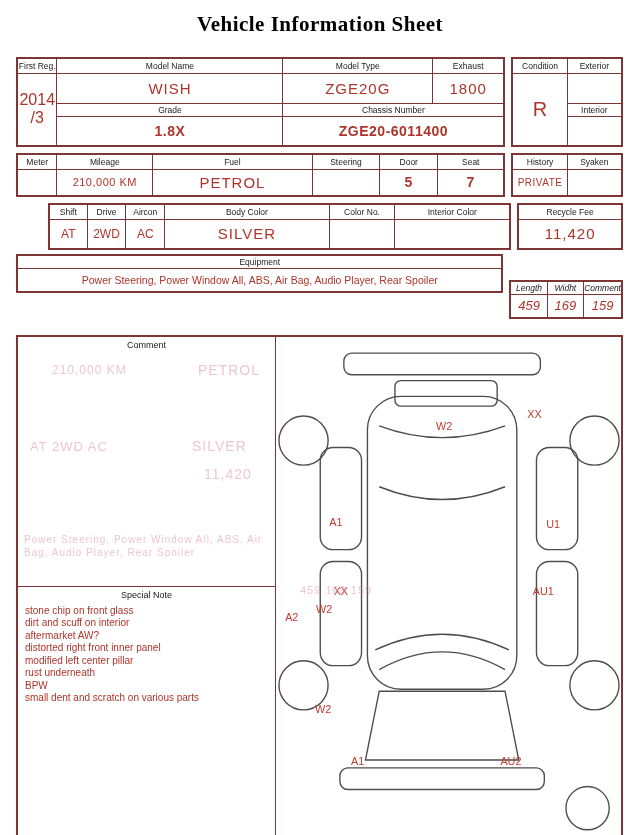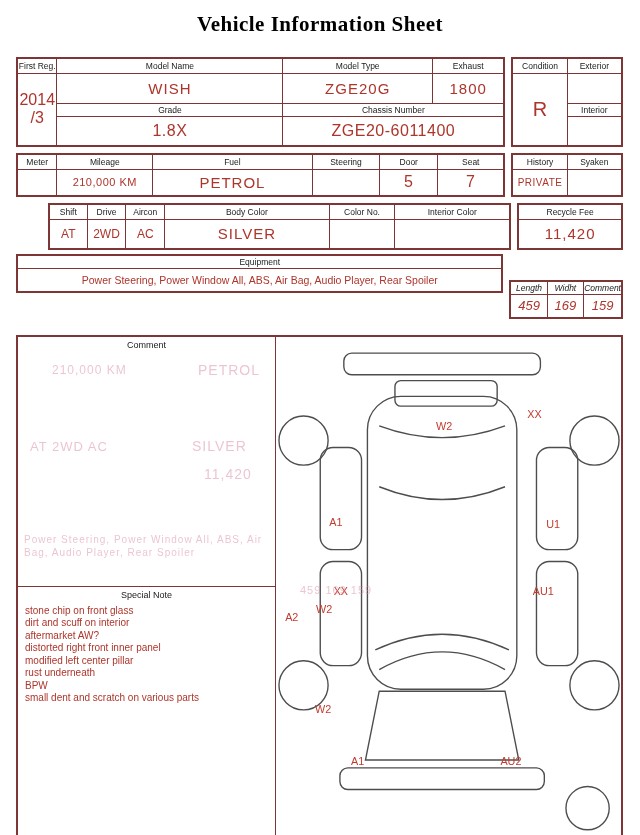--- a/index.html
+++ b/index.html
@@ -12,21 +12,21 @@
     font-size:21px;font-weight:600;letter-spacing:0.5px;color:#000;
   }
   .content{margin:20px 17px 0 16px;}
   .band{display:flex;gap:6px;margin-bottom:6px;align-items:flex-start;}
   table.t{border-collapse:collapse;table-layout:fixed;border:2px solid #7d3535;}
   table.t th, table.t td{border:1px solid #7d3535;padding:0;overflow:hidden;}
   table.t th{font-weight:normal;font-size:8.5px;color:#1a1a1a;text-align:center;padding:1px 0;}
   td.val{color:#ad352b;text-align:center;vertical-align:middle;white-space:nowrap;}
   .rh15{height:15px;}.rh13{height:13px;}.rh30{height:30px;}.rh27{height:27px;}.rh23{height:23px;}
   .v15{font-size:15px;letter-spacing:1px;}
-  .v14{font-size:16px;letter-spacing:0.5px;}
+  .v14{font-size:14px;letter-spacing:0.5px;font-weight:bold;}
   .v13{font-size:13px;}
   .v12{font-size:12px;}
   .v11{font-size:11px;letter-spacing:0.5px;}
   .v10{font-size:10px;letter-spacing:0.5px;}
   .firstreg{font-size:16px;line-height:1.12;text-align:left;padding-left:3px;letter-spacing:0;}
   .condition{font-size:20px;}
   .equip{font-size:10.5px;text-align:left;padding:3px 4px 5px 7px;white-space:nowrap;}
   .dims-offset{margin-top:26px;font-style:italic;}
   .main-box{
     position:relative;margin:16px 17px 0 16px;height:505px;

